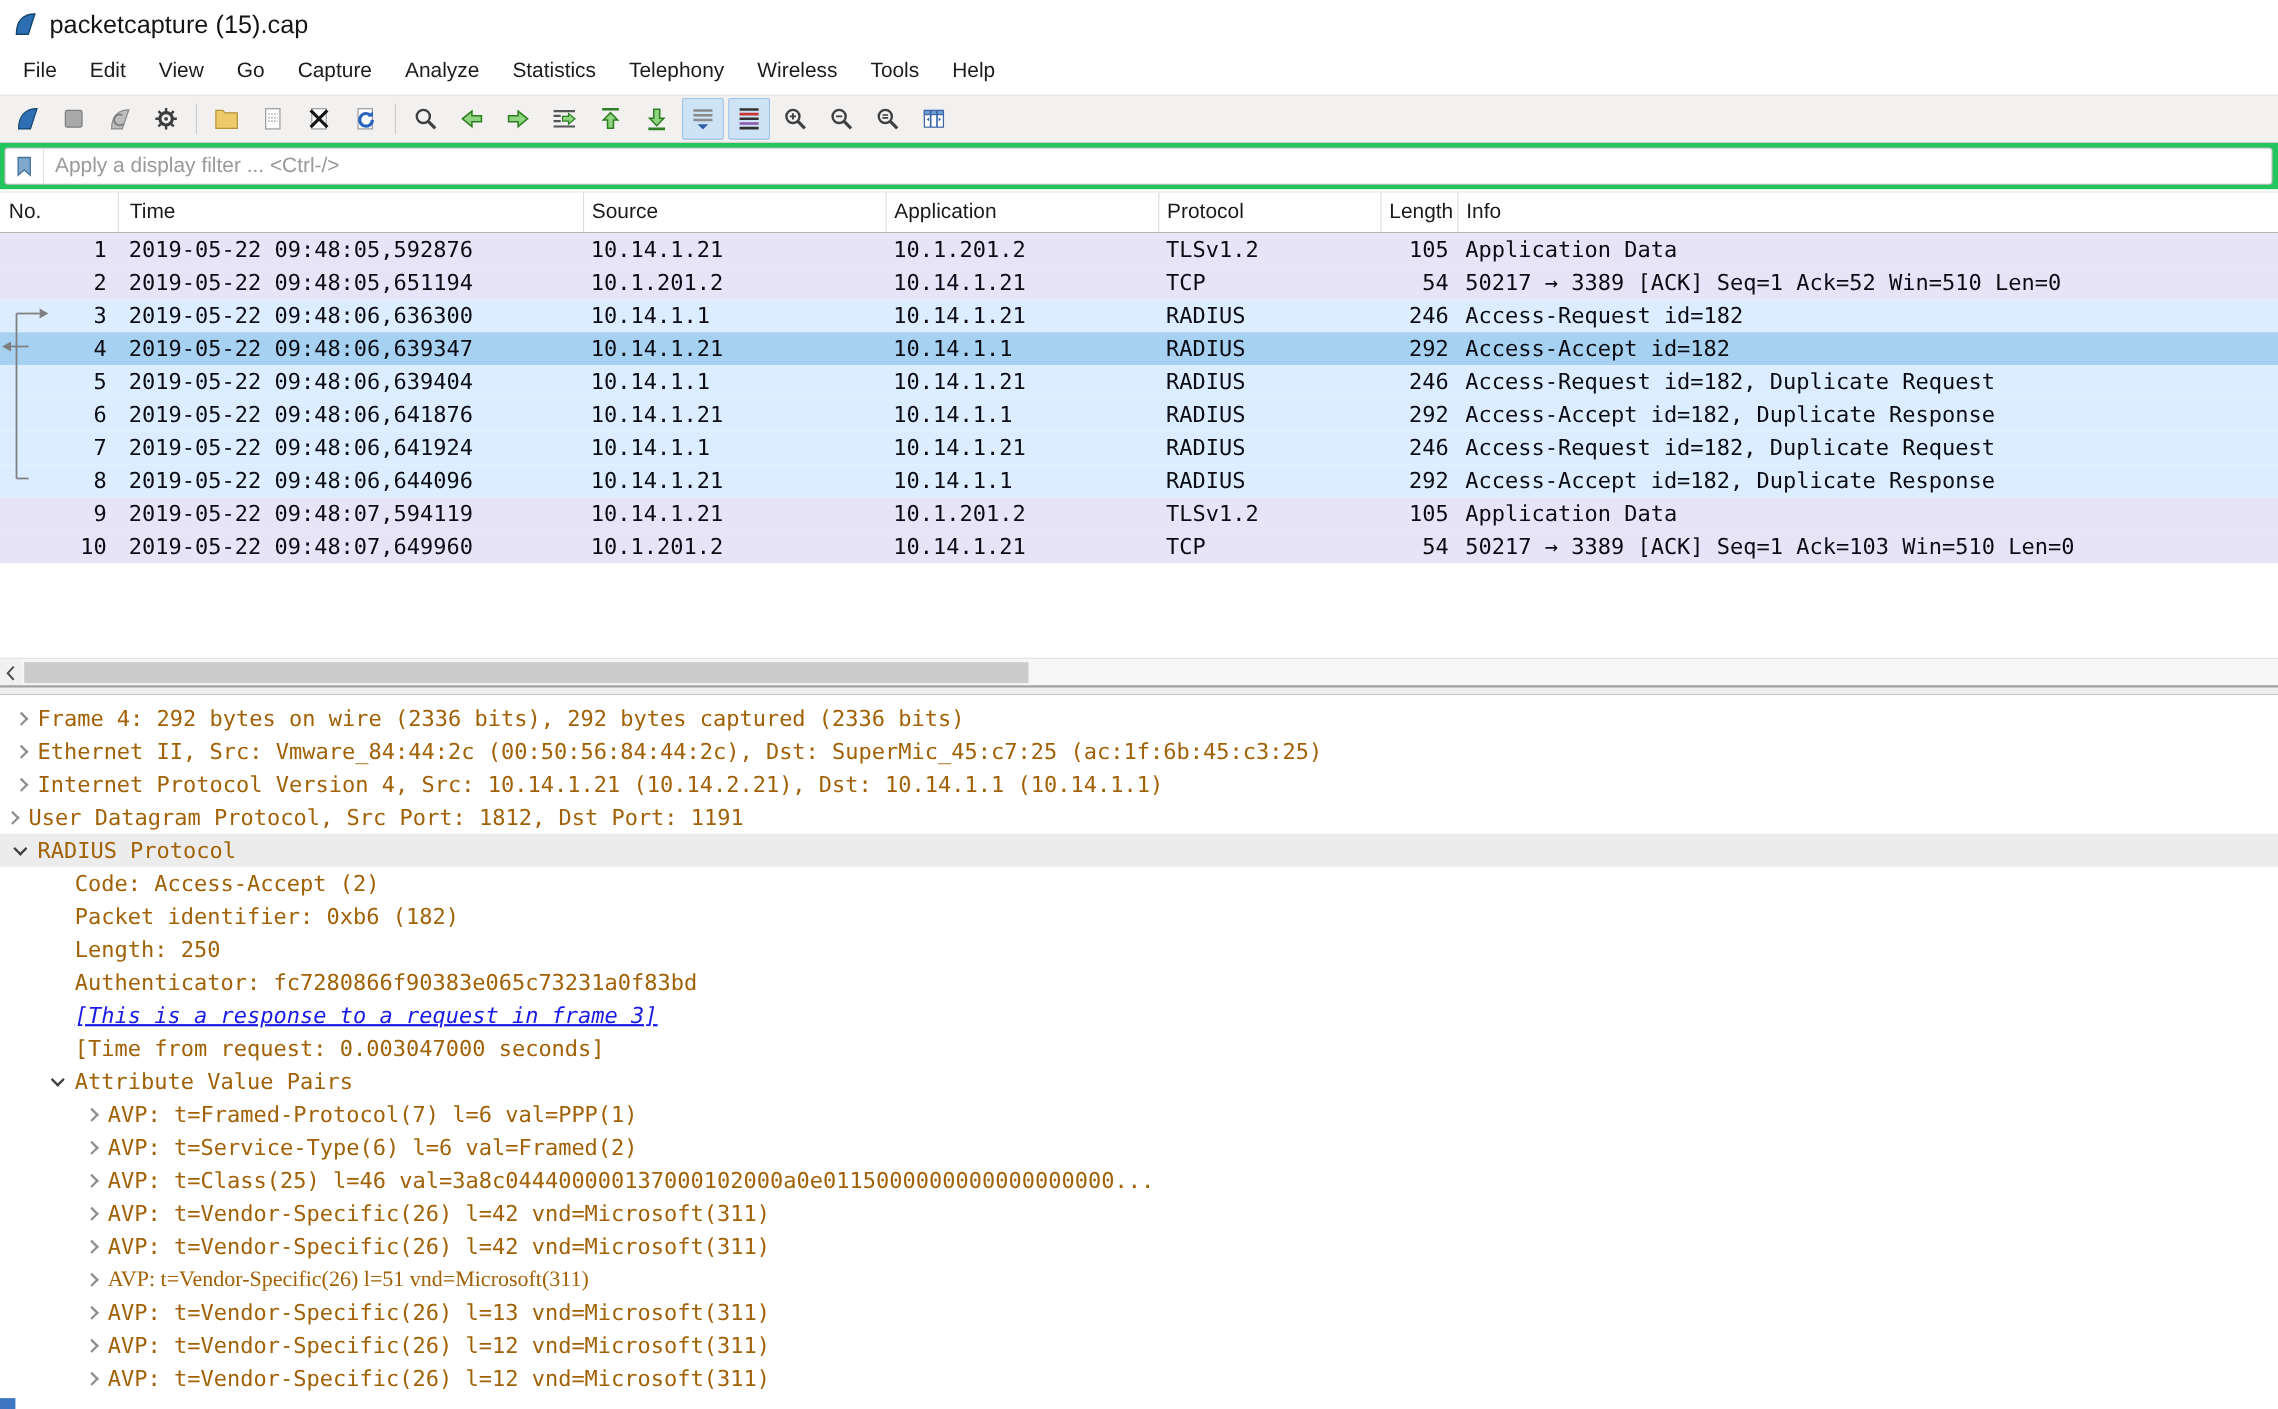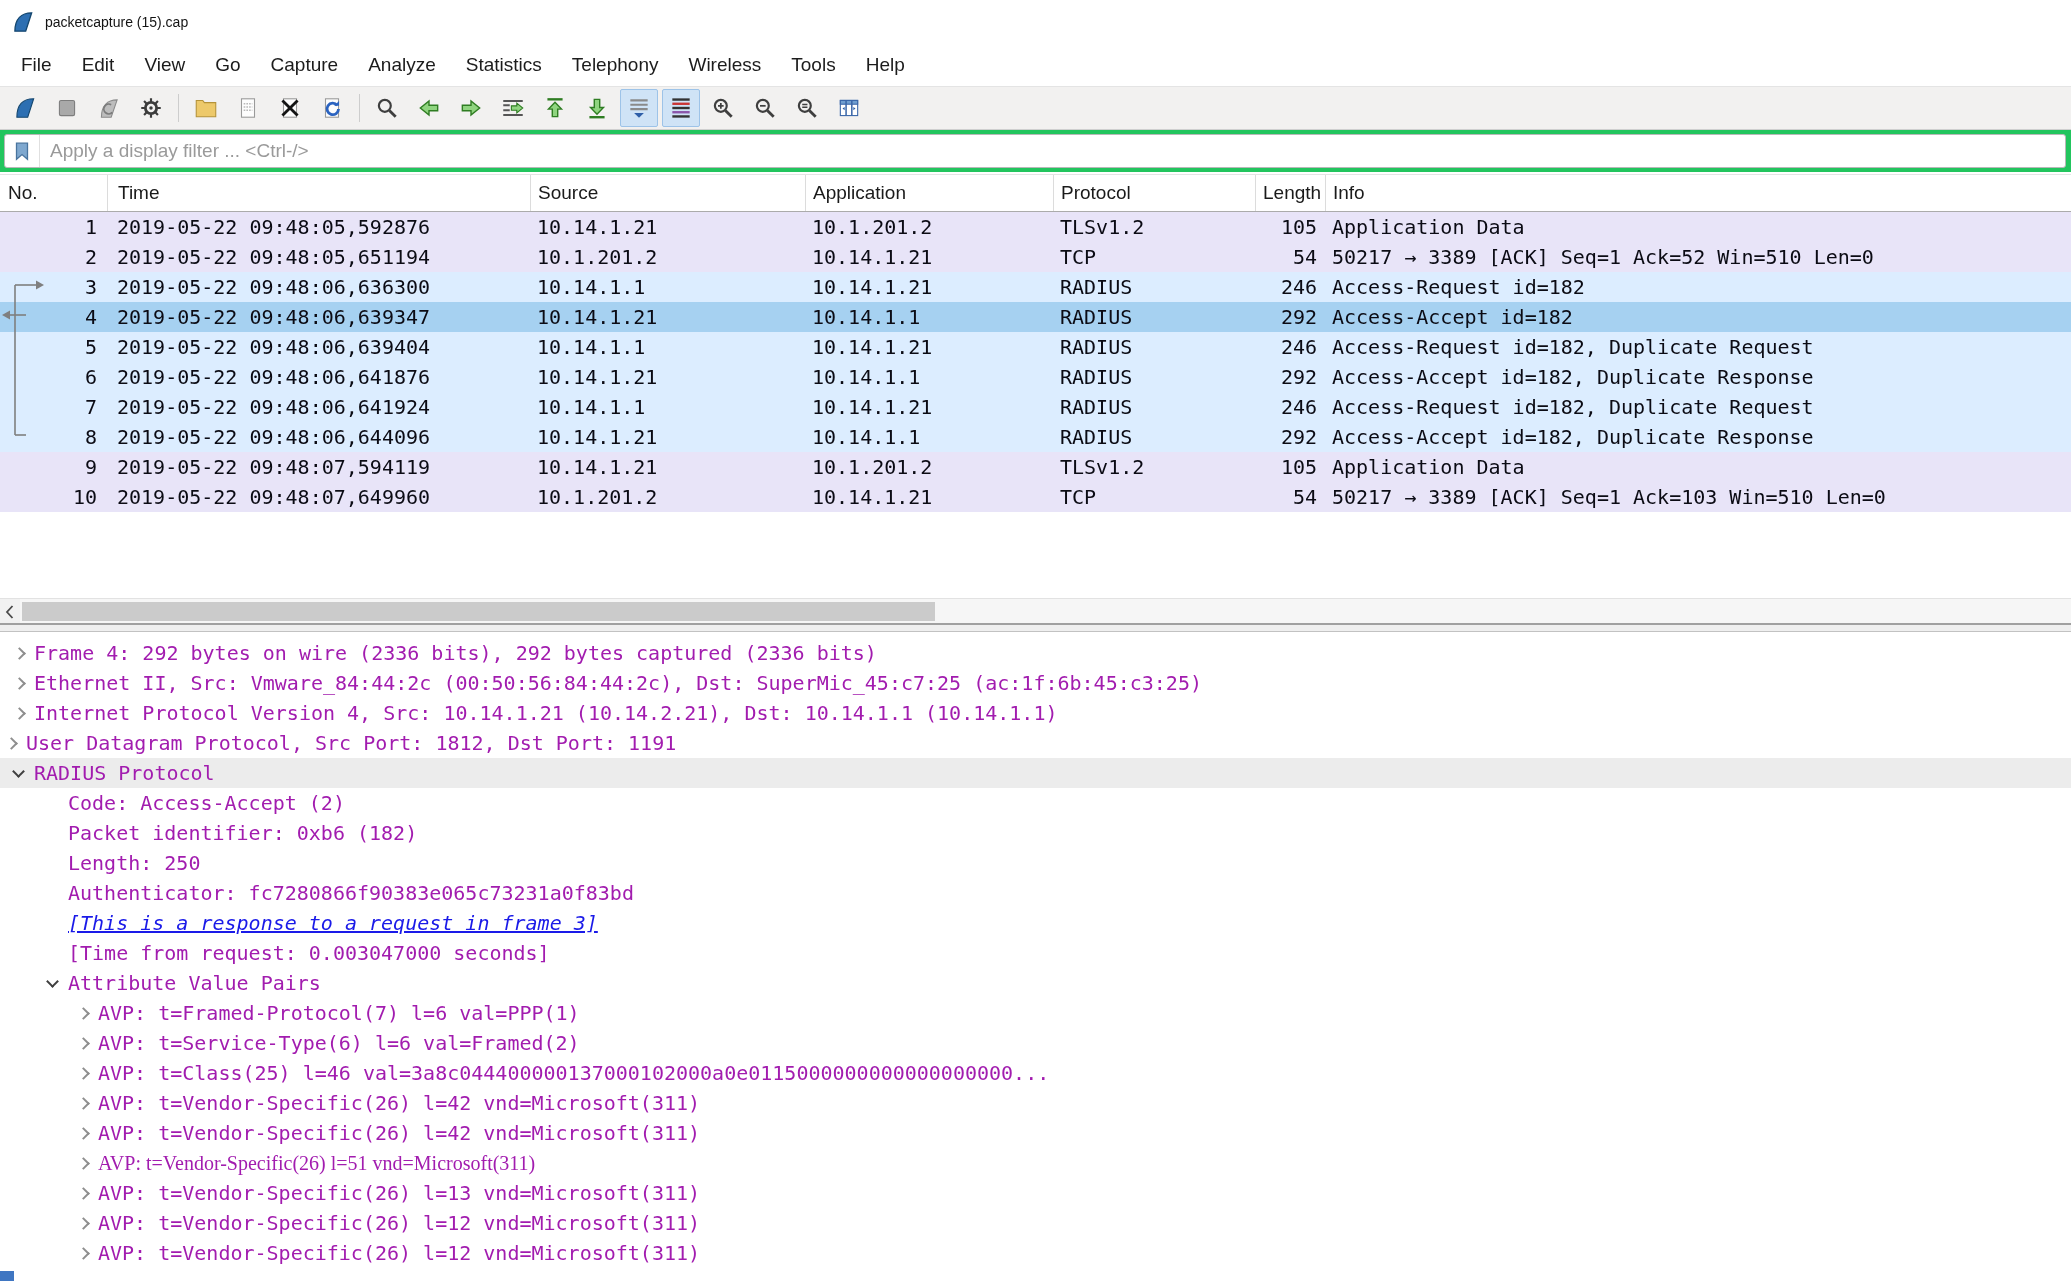--- a/index.html
+++ b/index.html
@@ -3,21 +3,21 @@
 <meta charset="utf-8">
 <style>
   html,body{margin:0;padding:0;background:#fff;}
   .app{position:relative;width:2071px;height:1281px;background:#fff;overflow:hidden;
        font-family:"Liberation Sans","DejaVu Sans",sans-serif;color:#111;}
   .mono{font-family:"DejaVu Sans Mono","Liberation Mono",monospace;}
 
   
   .titlebar{position:absolute;left:0;top:0;width:100%;height:44px;display:flex;align-items:center;background:#fff;}
   .titlebar .appicon{width:26px;height:26px;margin-left:10px;}
-  .titlebar .title{margin-left:9px;font-size:14px;color:#141414;}
+  .titlebar .title{margin-left:9px;font-size:23px;color:#141414;}
 
   
   .menubar{position:absolute;left:0;top:44px;width:100%;height:42px;display:flex;align-items:center;background:#fff;padding-left:6px;box-sizing:border-box;}
   .menu-item{font-size:19px;color:#1c1c1c;padding:5px 15px;cursor:default;}
 
   
   .toolbar{position:absolute;left:0;top:86px;width:100%;height:44px;background:#f2f1f0;border-top:1px solid #e4e4e4;border-bottom:1px solid #cfcfcf;display:flex;align-items:center;padding-left:4px;box-sizing:border-box;}
   .tbtn{width:36px;height:36px;display:flex;align-items:center;justify-content:center;margin:0 2px;border:1px solid transparent;border-radius:2px;}
   .tbtn.active{background:#cfe3f6;border-color:#9dc3e8;}
   .tsep{width:1px;height:28px;background:#cdcdcd;margin:0 6px;}
@@ -60,21 +60,21 @@
 
   
   .detail{position:absolute;left:0;top:632px;width:100%;height:649px;background:#fff;padding-top:6px;box-sizing:border-box;font-size:20px;}
   .dt-row{height:30px;line-height:30px;white-space:nowrap;overflow:hidden;}
   .dt-row.hl{background:#ececec;}
   .chev{display:inline-block;width:26px;height:30px;position:relative;vertical-align:top;}
   .chev.collapsed::before{content:"";position:absolute;left:7px;top:11px;width:7px;height:7px;
       border-right:2px solid #8f8f8f;border-bottom:2px solid #8f8f8f;transform:rotate(-45deg);}
   .chev.expanded::before{content:"";position:absolute;left:6px;top:9px;width:7px;height:7px;
       border-right:2px solid #3f3f3f;border-bottom:2px solid #3f3f3f;transform:rotate(45deg);}
-  .dt-text{color:#a21caf;}
+  .dt-text{color:#a16207;}
   .dt-text.link{color:var(--link);text-decoration:underline;}
 
   .bottom-sliver{position:absolute;left:0;top:1271px;width:14px;height:10px;background:#3f76c2;}
 </style>
 </head>
 <body>
 
 <div class="app">
 
   <div class="titlebar">

